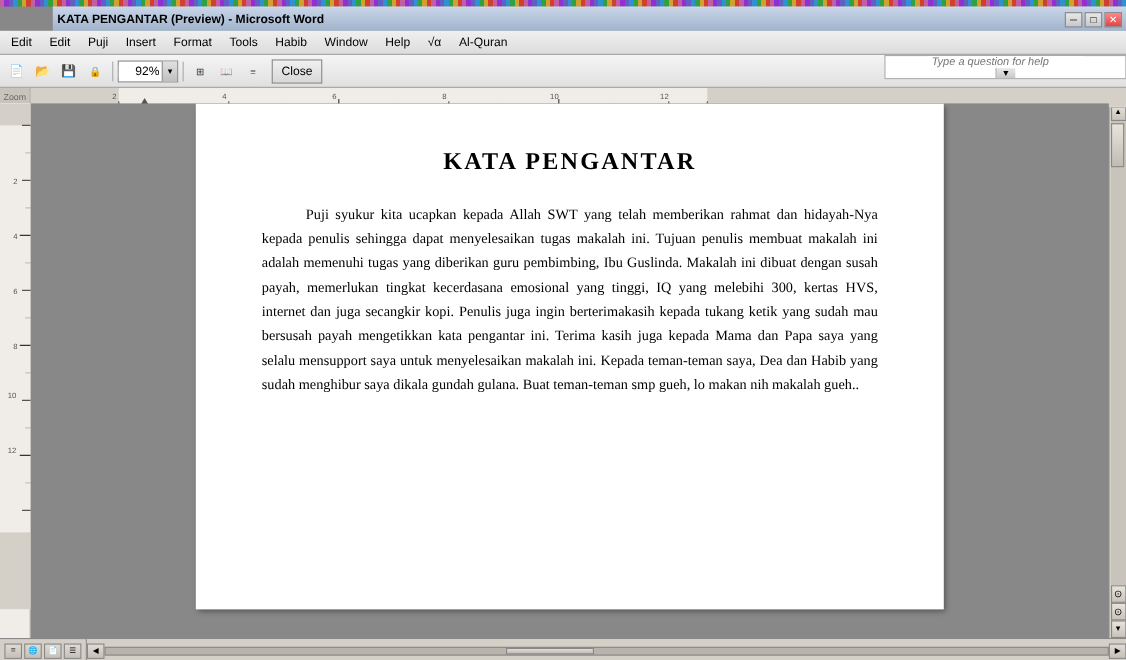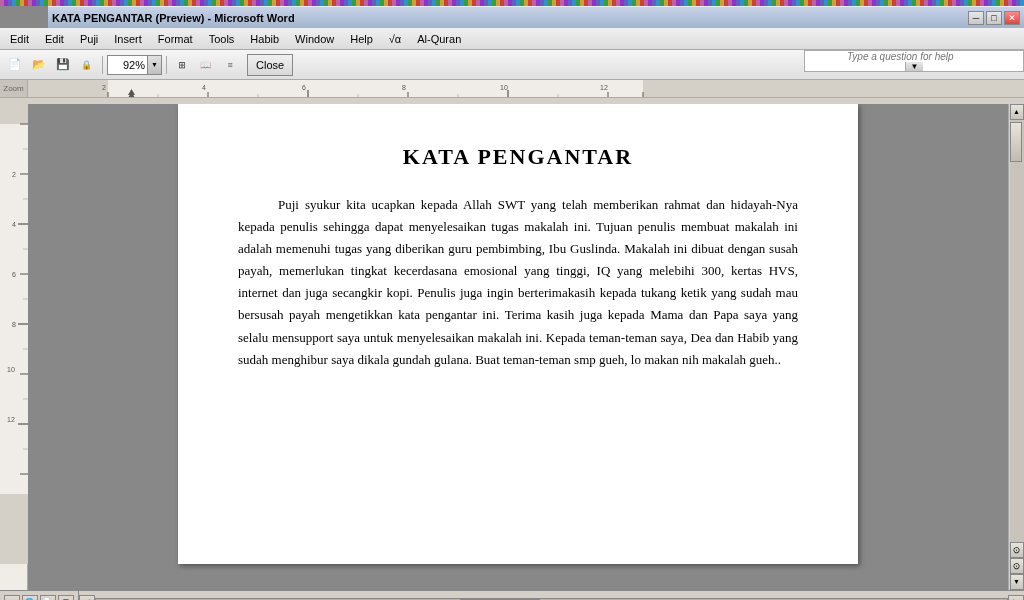--- a/index.html
+++ b/index.html
@@ -152,21 +152,21 @@
       background: linear-gradient(to bottom, #f0f0f0, #d8d8d8);
       cursor: pointer;
       height: 22px;
       display: flex;
       align-items: center;
     }
 
     
     .ruler-area {
       display: flex;
-      height: 24px;
+      height: 14px;
       background: #d4d0c8;
     }
     .ruler-left-corner {
       width: 28px;
       height: 18px;
       background: #c8c4bc;
       border-right: 1px solid #aaa;
       border-bottom: 1px solid #aaa;
       display: flex;
       align-items: center;

